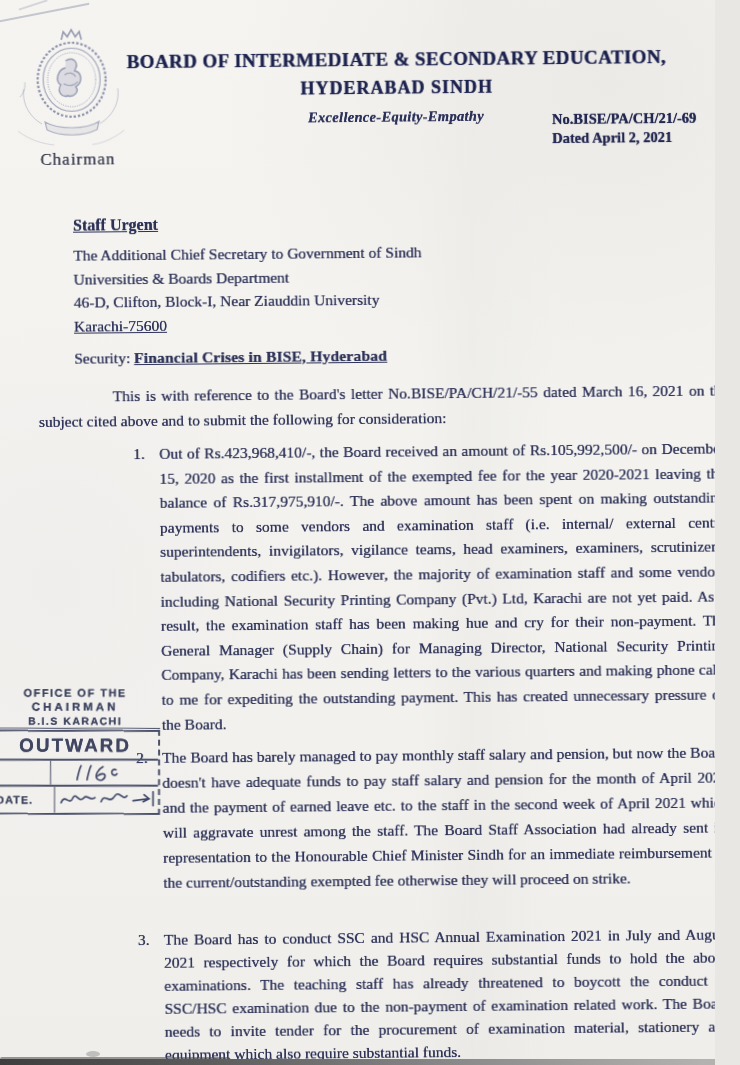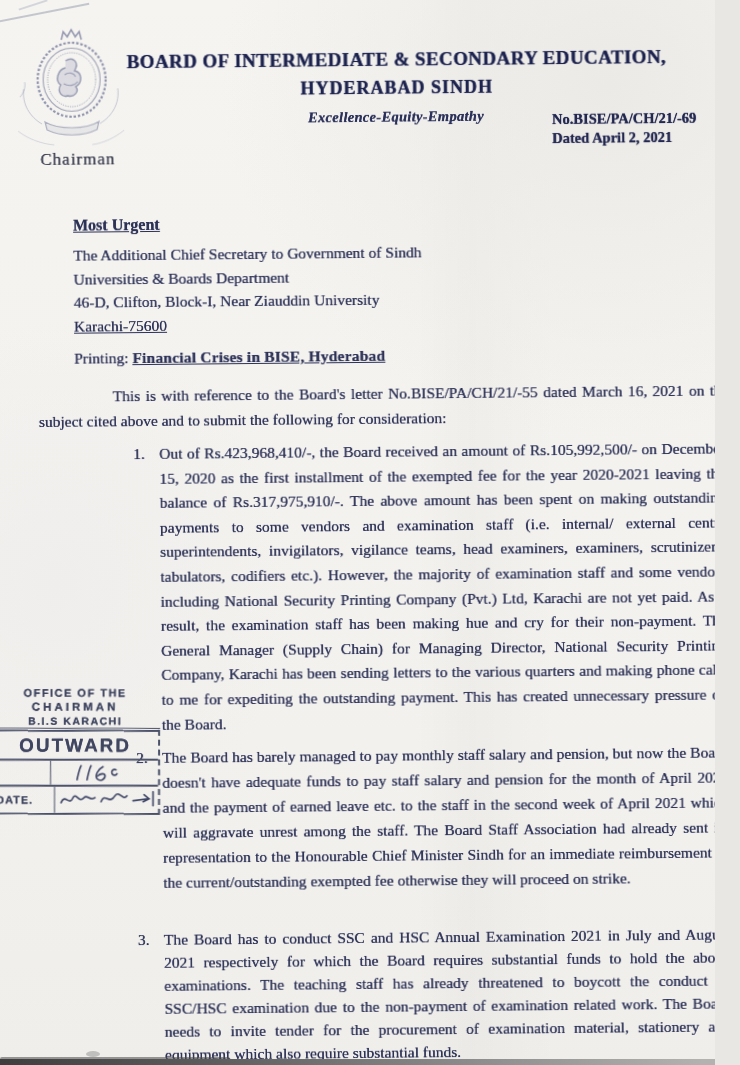--- a/index.html
+++ b/index.html
@@ -142,30 +142,30 @@
       <div class="l1">BOARD OF INTERMEDIATE &amp; SECONDARY EDUCATION,</div>
       <div class="l2">HYDERABAD SINDH</div>
     </div>
     <div class="motto">Excellence-Equity-Empathy</div>
     <div class="refblock">
       <div>No.BISE/PA/CH/21/-69</div>
       <div>Dated April 2, 2021</div>
     </div>
     <div class="chairman">Chairman</div>
 
-    <div class="urgent ink">Most Urgent</div>
+    <div class="urgent ink">Staff Urgent</div>
     <div class="addr ink">
       <div>The Additional Chief Secretary to Government of Sindh</div>
       <div>Universities &amp; Boards Department</div>
       <div>46-D, Clifton, Block-I, Near Ziauddin University</div>
       <div class="u">Karachi-75600</div>
     </div>
 
     <div class="subject ink">
-      <span>Printing:</span>
+      <span>Security:</span>
       <b>Financial Crises in BISE, Hyderabad</b>
     </div>
 
     <div class="intro ink">This is with reference to the Board's letter No.BISE/PA/CH/21/-55 dated March 16, 2021 on the subject cited above and to submit the following for consideration:</div>
 
     <div class="point pt1 ink">
       <span class="pnum">1.</span>
       <span>Out of Rs.423,968,410/-, the Board received an amount of Rs.105,992,500/- on December 15, 2020 as the first installment of the exempted fee for the year 2020-2021 leaving the balance of Rs.317,975,910/-. The above amount has been spent on making outstanding payments to some vendors and examination staff (i.e. internal/ external centre superintendents, invigilators, vigilance teams, head examiners, examiners, scrutinizers, tabulators, codifiers etc.). However, the majority of examination staff and some vendors including National Security Printing Company (Pvt.) Ltd, Karachi are not yet paid. As a result, the examination staff has been making hue and cry for their non-payment. The General Manager (Supply Chain) for Managing Director, National Security Printing Company, Karachi has been sending letters to the various quarters and making phone calls to me for expediting the outstanding payment. This has created unnecessary pressure on the Board.</span>
     </div>
 

